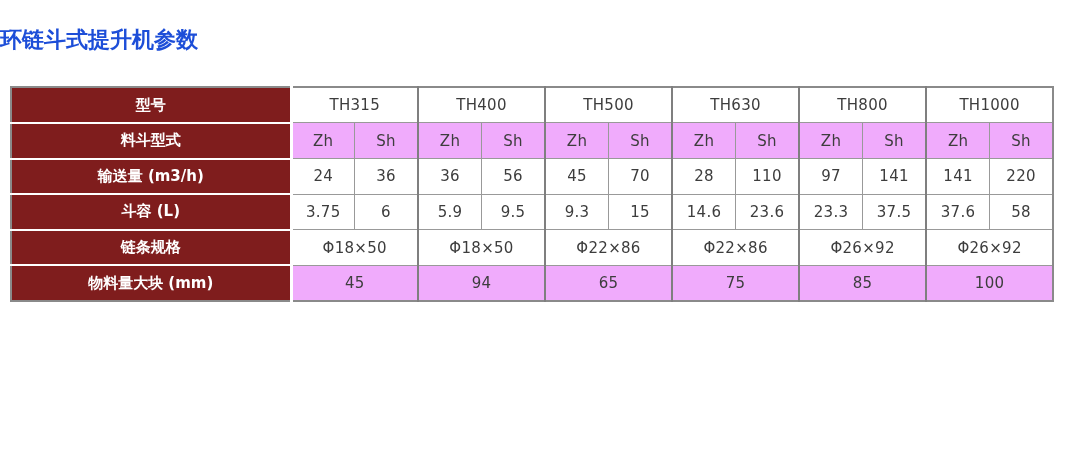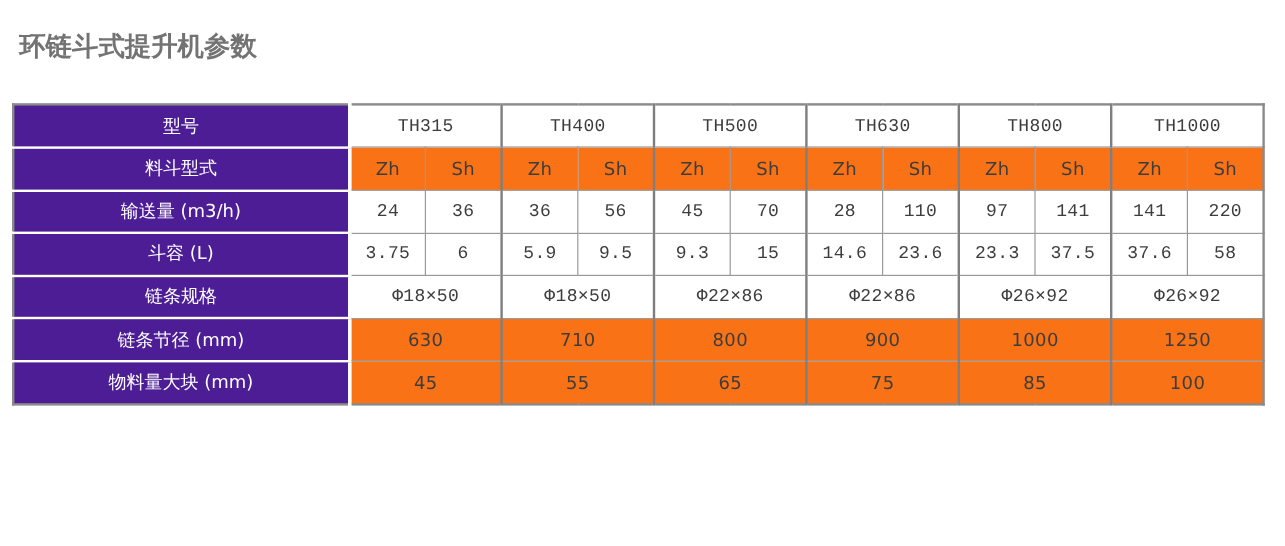--- a/index.html
+++ b/index.html
@@ -1,43 +1,43 @@
 <!DOCTYPE html>
 <html><head>
 <meta charset="utf-8">
 <style>
   html,body{margin:0;padding:0;background:#ffffff;}
   body{
     width:1071px;height:455px;position:relative;overflow:hidden;
     font-family:"DejaVu Sans","Liberation Sans",sans-serif;
   }
   .page-title{
-    margin:27px 0 0 16px;
-    font-size:22px;font-weight:bold;color:#737373;line-height:1.2;
+    margin:27px 0 0 0;
+    font-size:22px;font-weight:bold;color:#1d4ed8;line-height:1.2;
   }
   table.params{
     border-collapse:collapse;table-layout:fixed;
     width:1042px;margin:33px 0 0 10px;
     border:2px solid #8a8a8a;
     font-size:15px;color:#3d3d3d;
   }
   table.params tr{height:35.6px;}
   th.row-label{
-    background:#4c1d95;color:#ffffff;font-weight:normal;font-size:15px;
+    background:#7f1d1d;color:#ffffff;font-weight:bold;font-size:15px;
     vertical-align:middle;
     border-right:3px solid #ffffff;border-bottom:2px solid #ffffff;
   }
   tr:last-child th.row-label{border-bottom:none;}
   td.d{
     border:1px solid #999999;text-align:center;vertical-align:middle;
     font-size:15px;letter-spacing:0.3px;
   }
   td.g{border-left:2px solid #7f7f7f;}
-  tr.r-white td{background:#ffffff;font-family:Liberation Mono, monospace;}
-  tr.r-pink td{background:#f97316;}
+  tr.r-white td{background:#ffffff;}
+  tr.r-pink td{background:#f0abfc;}
 </style>
 </head>
 <body>
 
 <h1 class="page-title">环链斗式提升机参数</h1>
 
 <table class="params">
   <colgroup>
     <col style="width:280px">
     <col style="width:63.5px">
@@ -111,31 +111,22 @@
     <tr class="r-white">
       <th class="row-label">链条规格</th>
       <td class="d g" colspan="2">Φ18×50</td>
       <td class="d g" colspan="2">Φ18×50</td>
       <td class="d g" colspan="2">Φ22×86</td>
       <td class="d g" colspan="2">Φ22×86</td>
       <td class="d g" colspan="2">Φ26×92</td>
       <td class="d g" colspan="2">Φ26×92</td>
     </tr>
     <tr class="r-pink">
-      <th class="row-label">链条节径 (mm)</th>
-      <td class="d g" colspan="2">630</td>
-      <td class="d g" colspan="2">710</td>
-      <td class="d g" colspan="2">800</td>
-      <td class="d g" colspan="2">900</td>
-      <td class="d g" colspan="2">1000</td>
-      <td class="d g" colspan="2">1250</td>
-    </tr>
-    <tr class="r-pink">
       <th class="row-label">物料量大块 (mm)</th>
       <td class="d g" colspan="2">45</td>
-      <td class="d g" colspan="2">55</td>
+      <td class="d g" colspan="2">94</td>
       <td class="d g" colspan="2">65</td>
       <td class="d g" colspan="2">75</td>
       <td class="d g" colspan="2">85</td>
       <td class="d g" colspan="2">100</td>
     </tr>
   </tbody>
 </table>
 
 </body></html>

